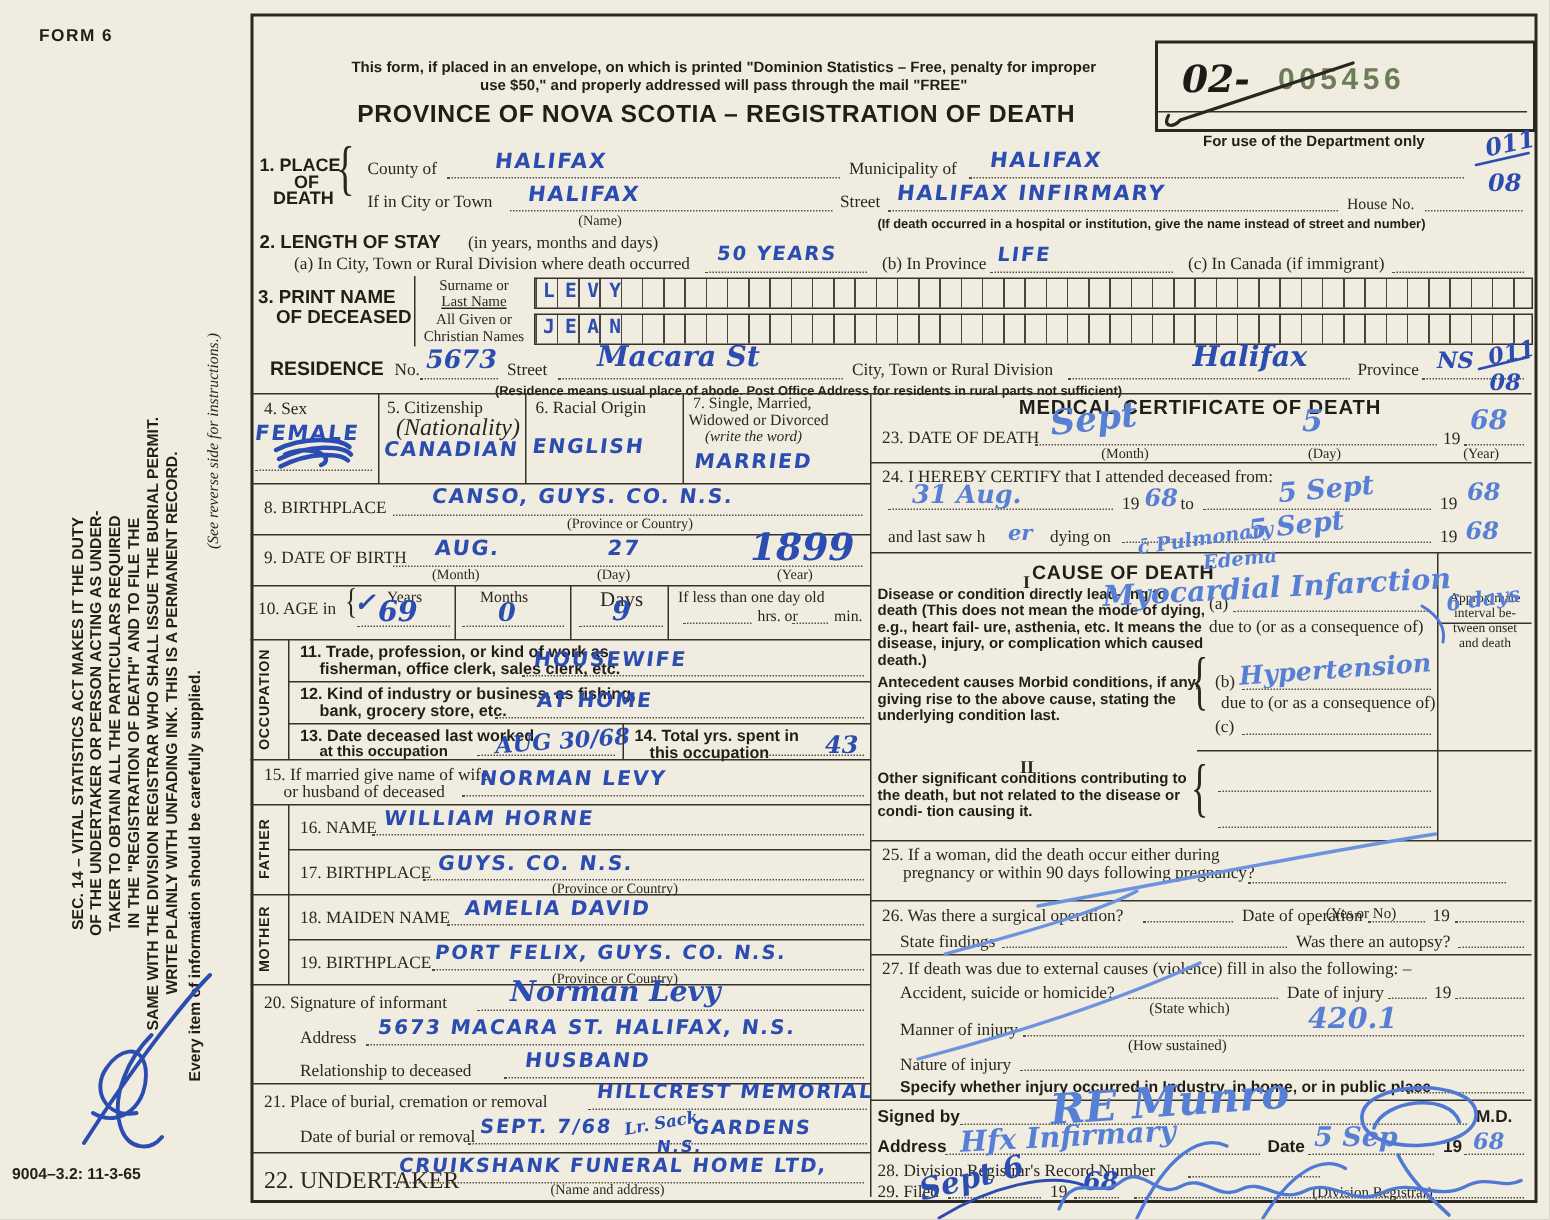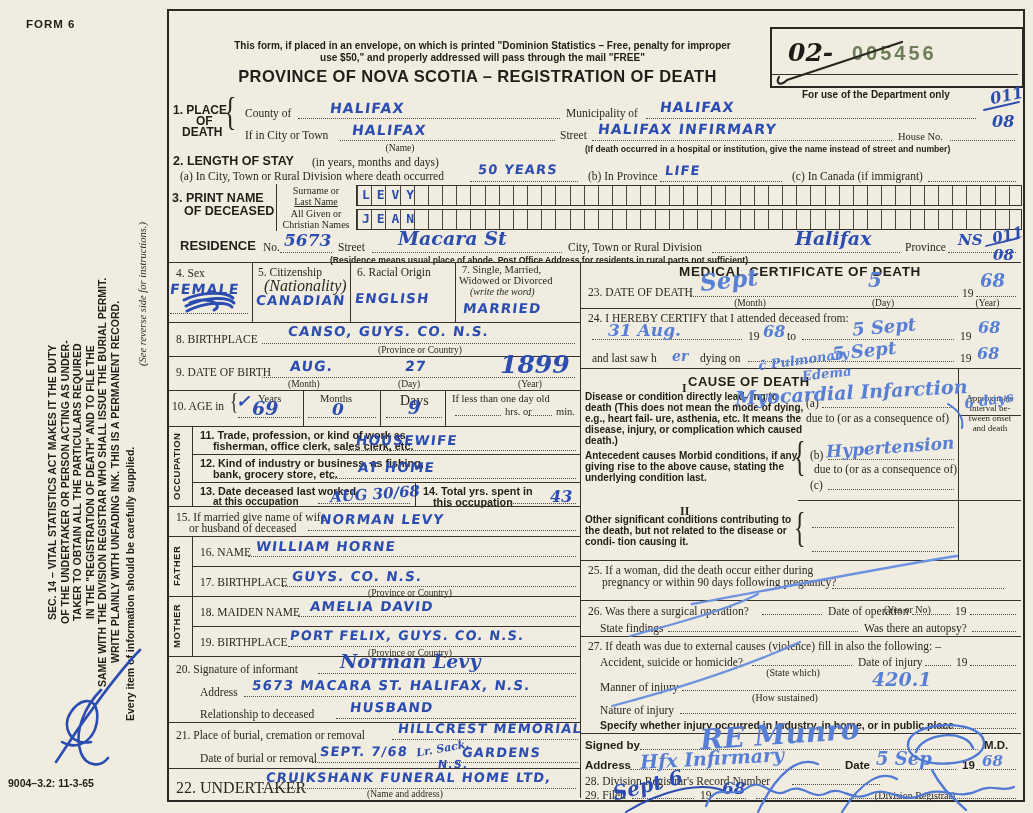--- a/index.html
+++ b/index.html
@@ -70,21 +70,21 @@
   <div class="e sf ctr" style="left:370px;top:143px;width:60px;font-size:9.5px;">(Name)</div>
   <div class="e sf" style="left:560px;top:129px;">Street</div>
   <div class="dl" style="left:592px;top:140px;width:300px;"></div>
   <div class="e hw" style="left:598px;top:121px;font-size:14px;">HALIFAX INFIRMARY</div>
   <div class="e sf" style="left:898px;top:131px;font-size:10.5px;">House No.</div>
   <div class="dl" style="left:950px;top:140px;width:65px;"></div>
   <div class="e ss bd" style="left:585px;top:144px;font-size:8.6px;">(If death occurred in a hospital or institution, give the name instead of street and number)</div>
 
   <div class="e ss bd" style="left:173px;top:154px;font-size:12.5px;">2. LENGTH OF STAY</div>
   <div class="e sf" style="left:312px;top:156px;">(in years, months and days)</div>
-  <div class="e sf" style="left:180px;top:170px;">(a) In City, Town or Rural Division where death occurred</div>
+  <div class="e sf" style="left:196px;top:170px;">(a) In City, Town or Rural Division where death occurred</div>
   <div class="dl" style="left:470px;top:181px;width:108px;"></div>
   <div class="e hw" style="left:478px;top:162px;">50 YEARS</div>
   <div class="e sf" style="left:588px;top:170px;">(b) In Province</div>
   <div class="dl" style="left:660px;top:181px;width:122px;"></div>
   <div class="e hw" style="left:665px;top:163px;">LIFE</div>
   <div class="e sf" style="left:792px;top:170px;">(c) In Canada (if immigrant)</div>
   <div class="dl" style="left:928px;top:181px;width:88px;"></div>
 
   <div class="e ss bd" style="left:172px;top:191px;font-size:12.5px;">3. PRINT NAME</div>
   <div class="e ss bd" style="left:184px;top:204px;font-size:12.5px;">OF DECEASED</div>

